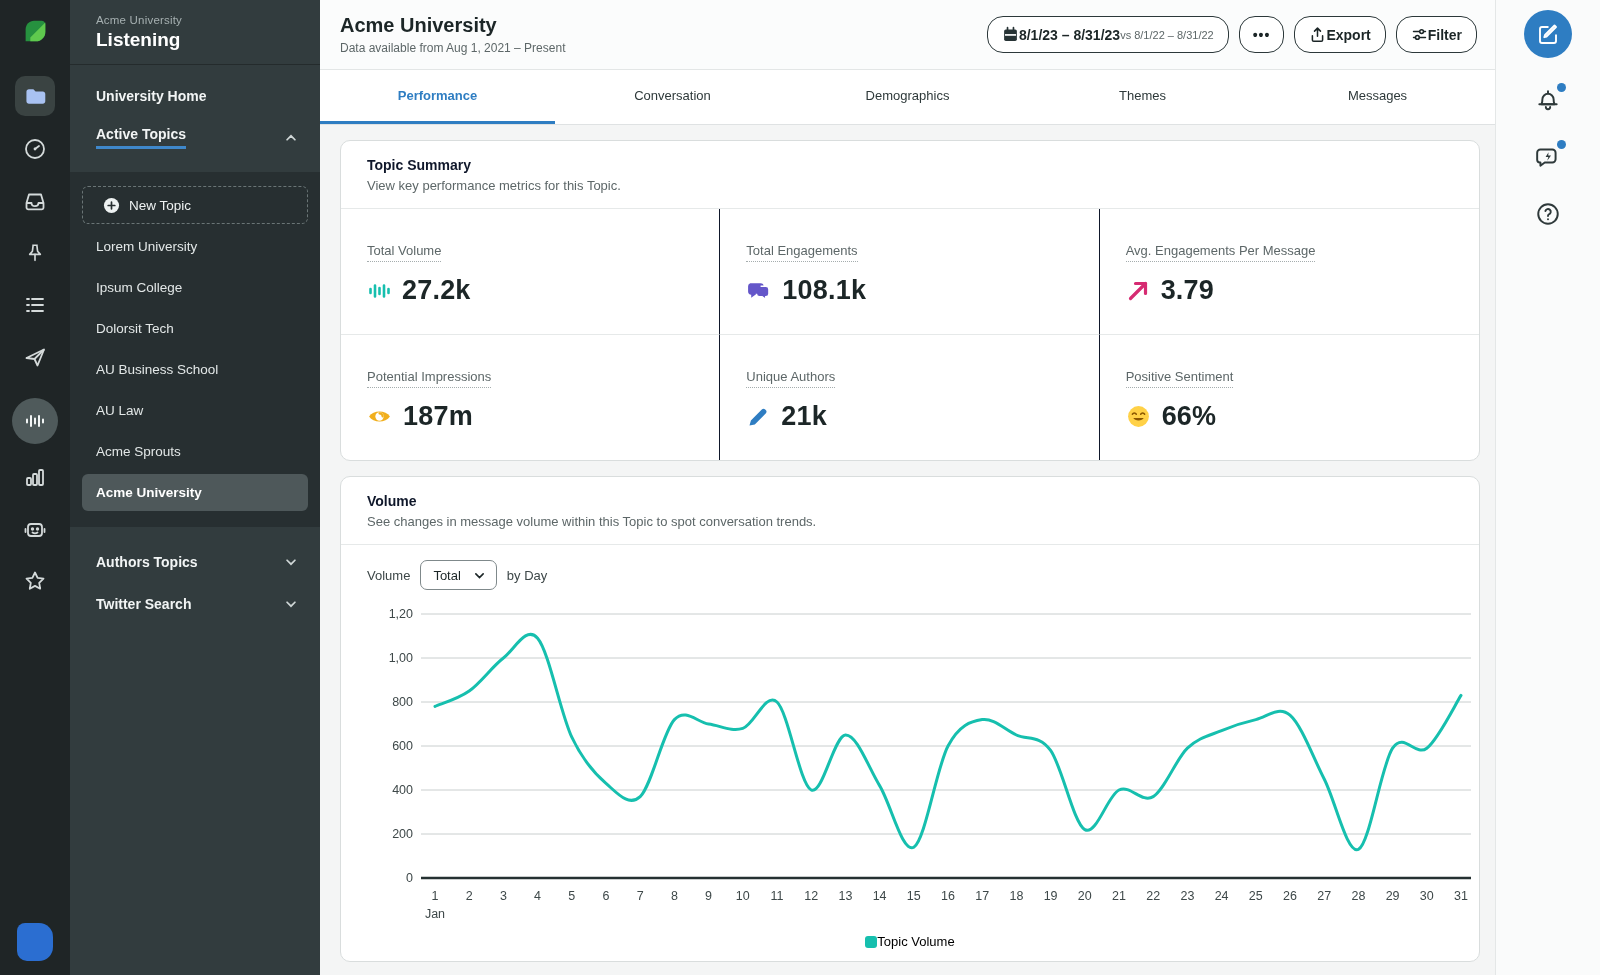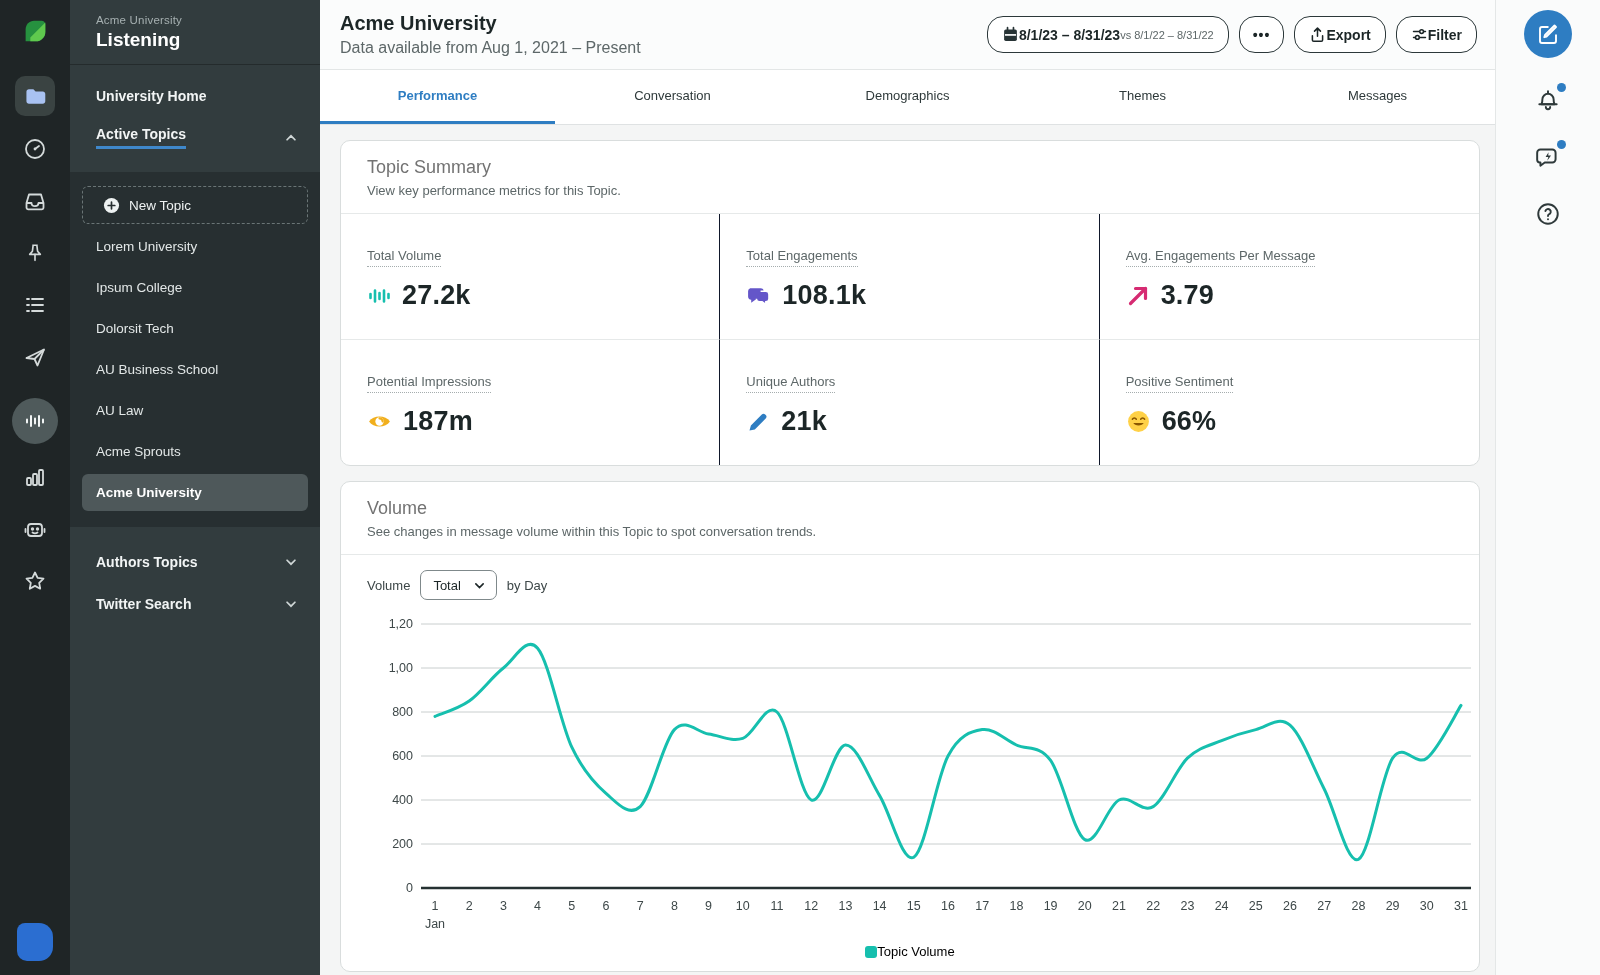--- a/index.html
+++ b/index.html
@@ -38,39 +38,39 @@
   .topic-item.selected { background:#4e585a; color:#fff; font-weight:bold; }
   .sb-groups { background:#323c3e; flex:1; padding:14px 0; }
   .sb-group { padding:13px 22px 13px 26px; font-size:14px; font-weight:bold; color:#f2f5f5;
               display:flex; align-items:center; justify-content:space-between; cursor:pointer; }
 
   
   .main { flex:1; min-width:0; display:flex; flex-direction:column; background:#f4f5f5; }
   .main-header { height:70px; background:#fbfcfc; border-bottom:1px solid #e3e6e6; display:flex;
                  align-items:center; justify-content:space-between; padding:0 18px 0 20px; flex-shrink:0; }
   .page-title { font-size:20px; font-weight:bold; color:#1c2627; }
-  .page-sub { font-size:16px; color:#5d6768; margin-top:4px; }
+  .page-sub { font-size:12px; color:#5d6768; margin-top:4px; }
   .hdr-actions { display:flex; gap:10px; align-items:center; }
   .btn { height:37px; background:#fff; border:1px solid #2c383a; border-radius:16px; display:flex;
          align-items:center; gap:0; padding:0 14px; font-size:14px; color:#1c2627;
          font-family:inherit; cursor:pointer; }
   .btn b { font-weight:bold; }
   .btn .vs { font-size:11px; color:#5d6768; }
   .btn.more { padding:0 13px; font-weight:bold; letter-spacing:1px; }
   .btn.semibold { font-weight:bold; }
 
   .tabbar { height:55px; background:#fff; border-bottom:1px solid #dfe2e3; display:flex; flex-shrink:0; }
   .tab { flex:1; display:flex; align-items:center; justify-content:center; font-size:13px;
          color:#2e393a; border-bottom:3px solid transparent; cursor:pointer; }
   .tab.active { color:#2e7dc2; border-bottom-color:#2e7dc2; font-weight:bold; }
 
   .content { padding:15px 15px 0 20px; overflow:hidden; }
   .card { background:#fff; border:1px solid #d9dddd; border-radius:10px; }
   .card-header { padding:16px 26px 15px; border-bottom:1px solid #e6e9e9; }
-  .card-title { font-size:18px; font-weight:normal; color:#737373; }
+  .card-title { font-size:14px; font-weight:bold; color:#0f172a; }
   .card-sub { font-size:13px; color:#5d6768; margin-top:5px; }
 
   .metrics-grid { display:grid; grid-template-columns:1fr 1fr 1fr; }
   .metric { padding:32px 26px 28px; border-right:1px solid #0f172a; }
   .metric:nth-child(3n) { border-right:none; }
   .metric:nth-child(-n+3) { border-bottom:1px solid #e6e9e9; }
   .metric-label { font-size:13px; color:#5d6768; display:inline-block;
                   border-bottom:1px dotted #a5adae; padding-bottom:3px; }
   .metric-value { display:flex; align-items:center; gap:11px; margin-top:13px;
                   font-size:27px; font-weight:800; color:#1c2627; letter-spacing:.2px; }

